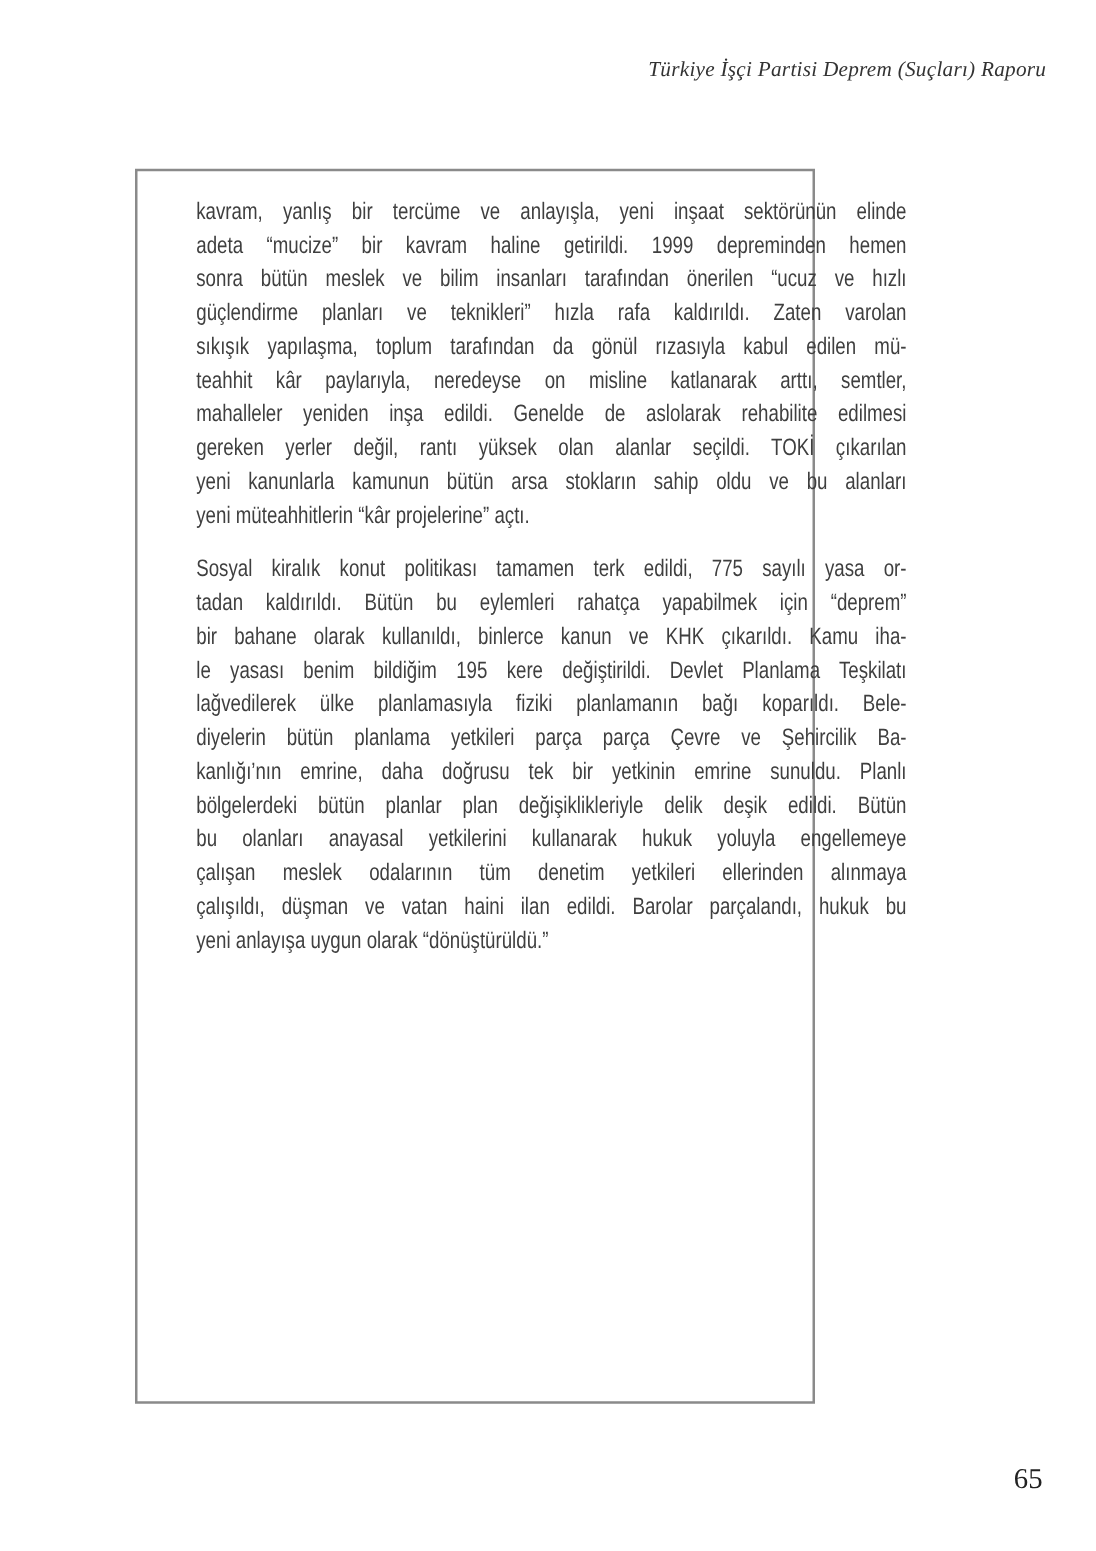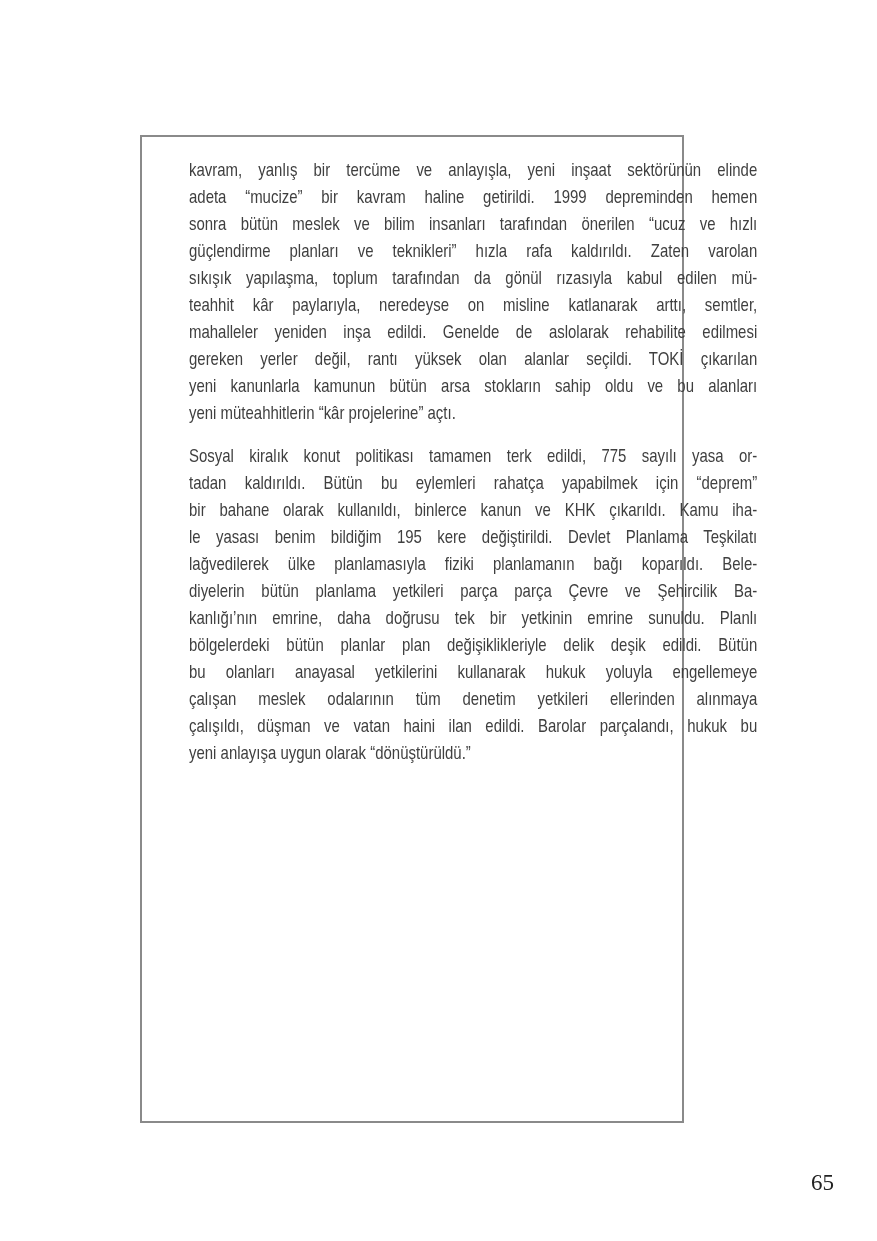--- a/index.html
+++ b/index.html
@@ -30,21 +30,20 @@
     line-height: 22px;
     color: var(--header-text);
     letter-spacing: 0.2px;
   }
   .content-box {
     position: absolute;
     left: 108px; top: 135px;
     width: 544px; height: 988px;
     border: 2px solid var(--box-border);
     background: var(--page-background);
-    margin-left: 32px;
   }
   .text-area {
     position: absolute;
     left: 47px; top: 19px;
     width: 722px;
     transform: scaleX(0.787);
     transform-origin: 0 0;
   }
   .paragraph { margin: 0 0 16px 0; }
   .paragraph:last-child { margin-bottom: 0; }
@@ -67,20 +66,21 @@
     font-size: 23px;
     line-height: 24px;
     color: var(--page-number-text);
   }
 </style>
 </head>
 <body>
 
 <div class="page">
 
+  <div class="running-header">Türkiye İşçi Partisi Deprem (Suçları) Raporu</div>
 
   <div class="content-box">
     <div class="text-area">
         <div class="paragraph">
           <div class="line">kavram, yanlış bir tercüme ve anlayışla, yeni inşaat sektörünün elinde</div>
           <div class="line">adeta “mucize” bir kavram haline getirildi. 1999 depreminden hemen</div>
           <div class="line">sonra bütün meslek ve bilim insanları tarafından önerilen “ucuz ve hızlı</div>
           <div class="line">güçlendirme planları ve teknikleri” hızla rafa kaldırıldı. Zaten varolan</div>
           <div class="line">sıkışık yapılaşma, toplum tarafından da gönül rızasıyla kabul edilen mü-</div>
           <div class="line">teahhit kâr paylarıyla, neredeyse on misline katlanarak arttı, semtler,</div>

